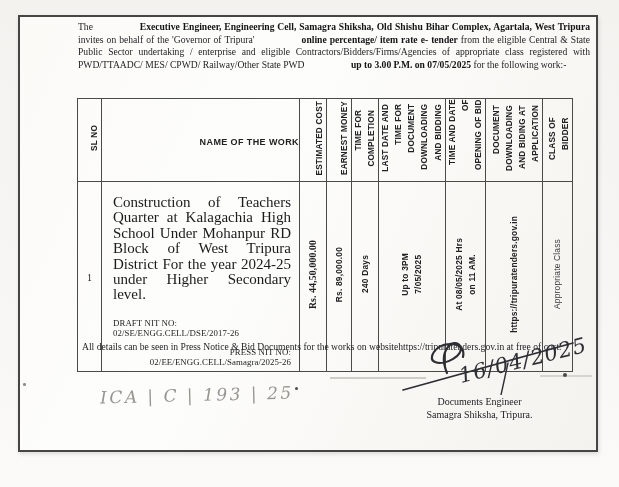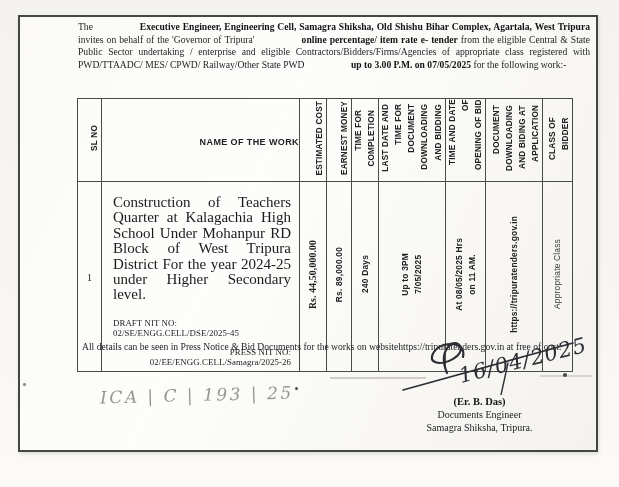--- a/index.html
+++ b/index.html
@@ -97,21 +97,21 @@
 APPLICATION</span></th>
         <th><span class="vtext">CLASS OF
 BIDDER</span></th>
       </tr>
     </thead>
     <tbody>
       <tr>
         <td><span class="slno">1</span></td>
         <td class="work-cell">
           <p class="work-desc">Construction of Teachers Quarter at Kalagachia High School Under Mohanpur RD Block of West Tripura District For the year 2024-25 under Higher Secondary level.</p>
-          <p class="nit">DRAFT NIT NO: 02/SE/ENGG.CELL/DSE/2025-45</p>
+          <p class="nit">DRAFT NIT NO: 02/SE/ENGG.CELL/DSE/2017-26</p>
           <p class="nit second">PRESS  NIT NO: 02/EE/ENGG.CELL/Samagra/2025-26</p>
         </td>
         <td><span class="vtext v-serif-bold">Rs. 44,50,000.00</span></td>
         <td><span class="vtext v-sans-bold">Rs. 89,000.00</span></td>
         <td><span class="vtext v-sans-bold">240 Days</span></td>
         <td><span class="vtext v-sans-bold">Up to 3PM
 7/05/2025</span></td>
         <td><span class="vtext v-sans-bold">At 08/05/2025 Hrs
 on 11 AM.</span></td>
         <td><span class="vtext v-sans-bold">https://tripuratenders.gov.in</span></td>
@@ -128,21 +128,20 @@
     <svg class="sig-art" width="210" height="62" viewBox="0 0 210 62">
 
       <path d="M72 40 C62 16 80 4 85 13 C90 22 70 33 60 29 C52 26 60 12 74 11 C84 10 90 16 88 24" fill="none" stroke="#2e2e35" stroke-width="2.2" stroke-linecap="round"></path>
 
       <path d="M28 57 L198 10" fill="none" stroke="#2e2e35" stroke-width="1.7" stroke-linecap="round"></path>
 
       <path d="M133 30 L126 62" fill="none" stroke="#2e2e35" stroke-width="1.4" stroke-linecap="round"></path>
 
       <text x="86" y="50" transform="rotate(-14 86 50)" font-family="DejaVu Serif, serif" font-style="italic" font-size="21" fill="#2e2e35" letter-spacing="1">16/04/2025</text>
     </svg>
-    <div class="sig-name">(Er. B. Das)</div>
     <div class="sig-title">Documents Engineer</div>
     <div class="sig-org">Samagra Shiksha, Tripura.</div>
   </div>
 
   <div class="artifact" style="left:310px;top:360px;width:96px;height:1.5px;"></div>
   <div class="artifact" style="left:520px;top:358px;width:52px;height:1.5px;background:#d6d4cf;"></div>
   <div class="dot" style="left:543px;top:356px;width:4px;height:4px;"></div>
   <div class="dot" style="left:275px;top:370px;width:3px;height:3px;"></div>
   <div class="dot" style="left:3px;top:366px;width:2.5px;height:2.5px;background:#8d8d8b;"></div>
 

